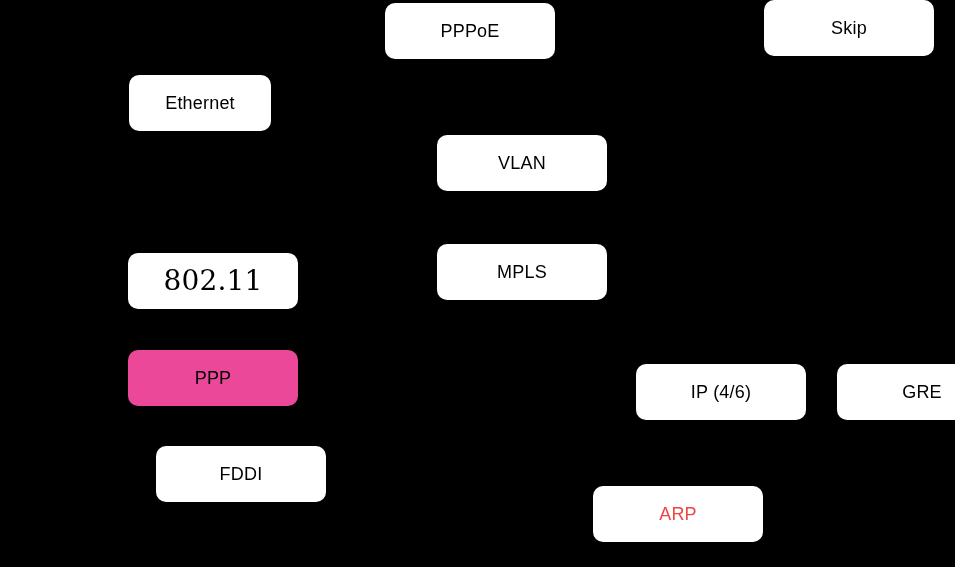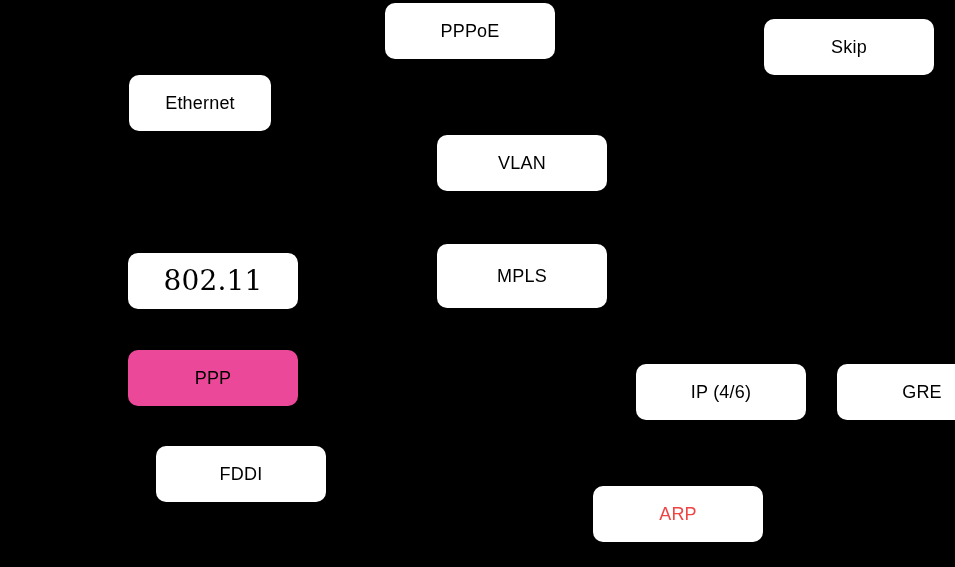--- a/index.html
+++ b/index.html
@@ -41,30 +41,30 @@
     pointer-events: none;
   }
 </style>
 </head>
 <body>
 
 <div id="canvas" style="background: rgb(0, 0, 0);">
     <div class="node" style="left: 385px; top: 3px; width: 170px; height: 56px; background: rgb(255, 255, 255); color: rgb(0, 0, 0);">
       <span class="node-label">PPPoE</span>
     </div>
-    <div class="node" style="left: 764px; top: 19px; width: 170px; height: 56px; background: rgb(255, 255, 255); color: rgb(0, 0, 0);">
+    <div class="node" style="left: 764px; top: 0; width: 170px; height: 56px; background: rgb(255, 255, 255); color: rgb(0, 0, 0);">
       <span class="node-label">Skip</span>
     </div>
     <div class="node" style="left: 129px; top: 75px; width: 142px; height: 56px; background: rgb(255, 255, 255); color: rgb(0, 0, 0);">
       <span class="node-label">Ethernet</span>
     </div>
     <div class="node" style="left: 437px; top: 135px; width: 170px; height: 56px; background: rgb(255, 255, 255); color: rgb(0, 0, 0);">
       <span class="node-label">VLAN</span>
     </div>
-    <div class="node" style="left: 437px; top: 244px; width: 170px; height: 64px; background: rgb(255, 255, 255); color: rgb(0, 0, 0);">
+    <div class="node" style="left: 437px; top: 244px; width: 170px; height: 56px; background: rgb(255, 255, 255); color: rgb(0, 0, 0);">
       <span class="node-label">MPLS</span>
     </div>
     <div class="node serif-label" style="left: 128px; top: 253px; width: 170px; height: 56px; background: rgb(255, 255, 255); color: rgb(0, 0, 0);">
       <span class="node-label">802.11</span>
     </div>
     <div class="node" style="left: 128px; top: 350px; width: 170px; height: 56px; background: #ec4899; color: rgb(0, 0, 0);">
       <span class="node-label">PPP</span>
     </div>
     <div class="node" style="left: 593px; top: 364px; width: 170px; height: 56px; background: rgb(255, 255, 255); color: rgb(0, 0, 0); margin-left: 43px;">
       <span class="node-label">IP (4/6)</span>

